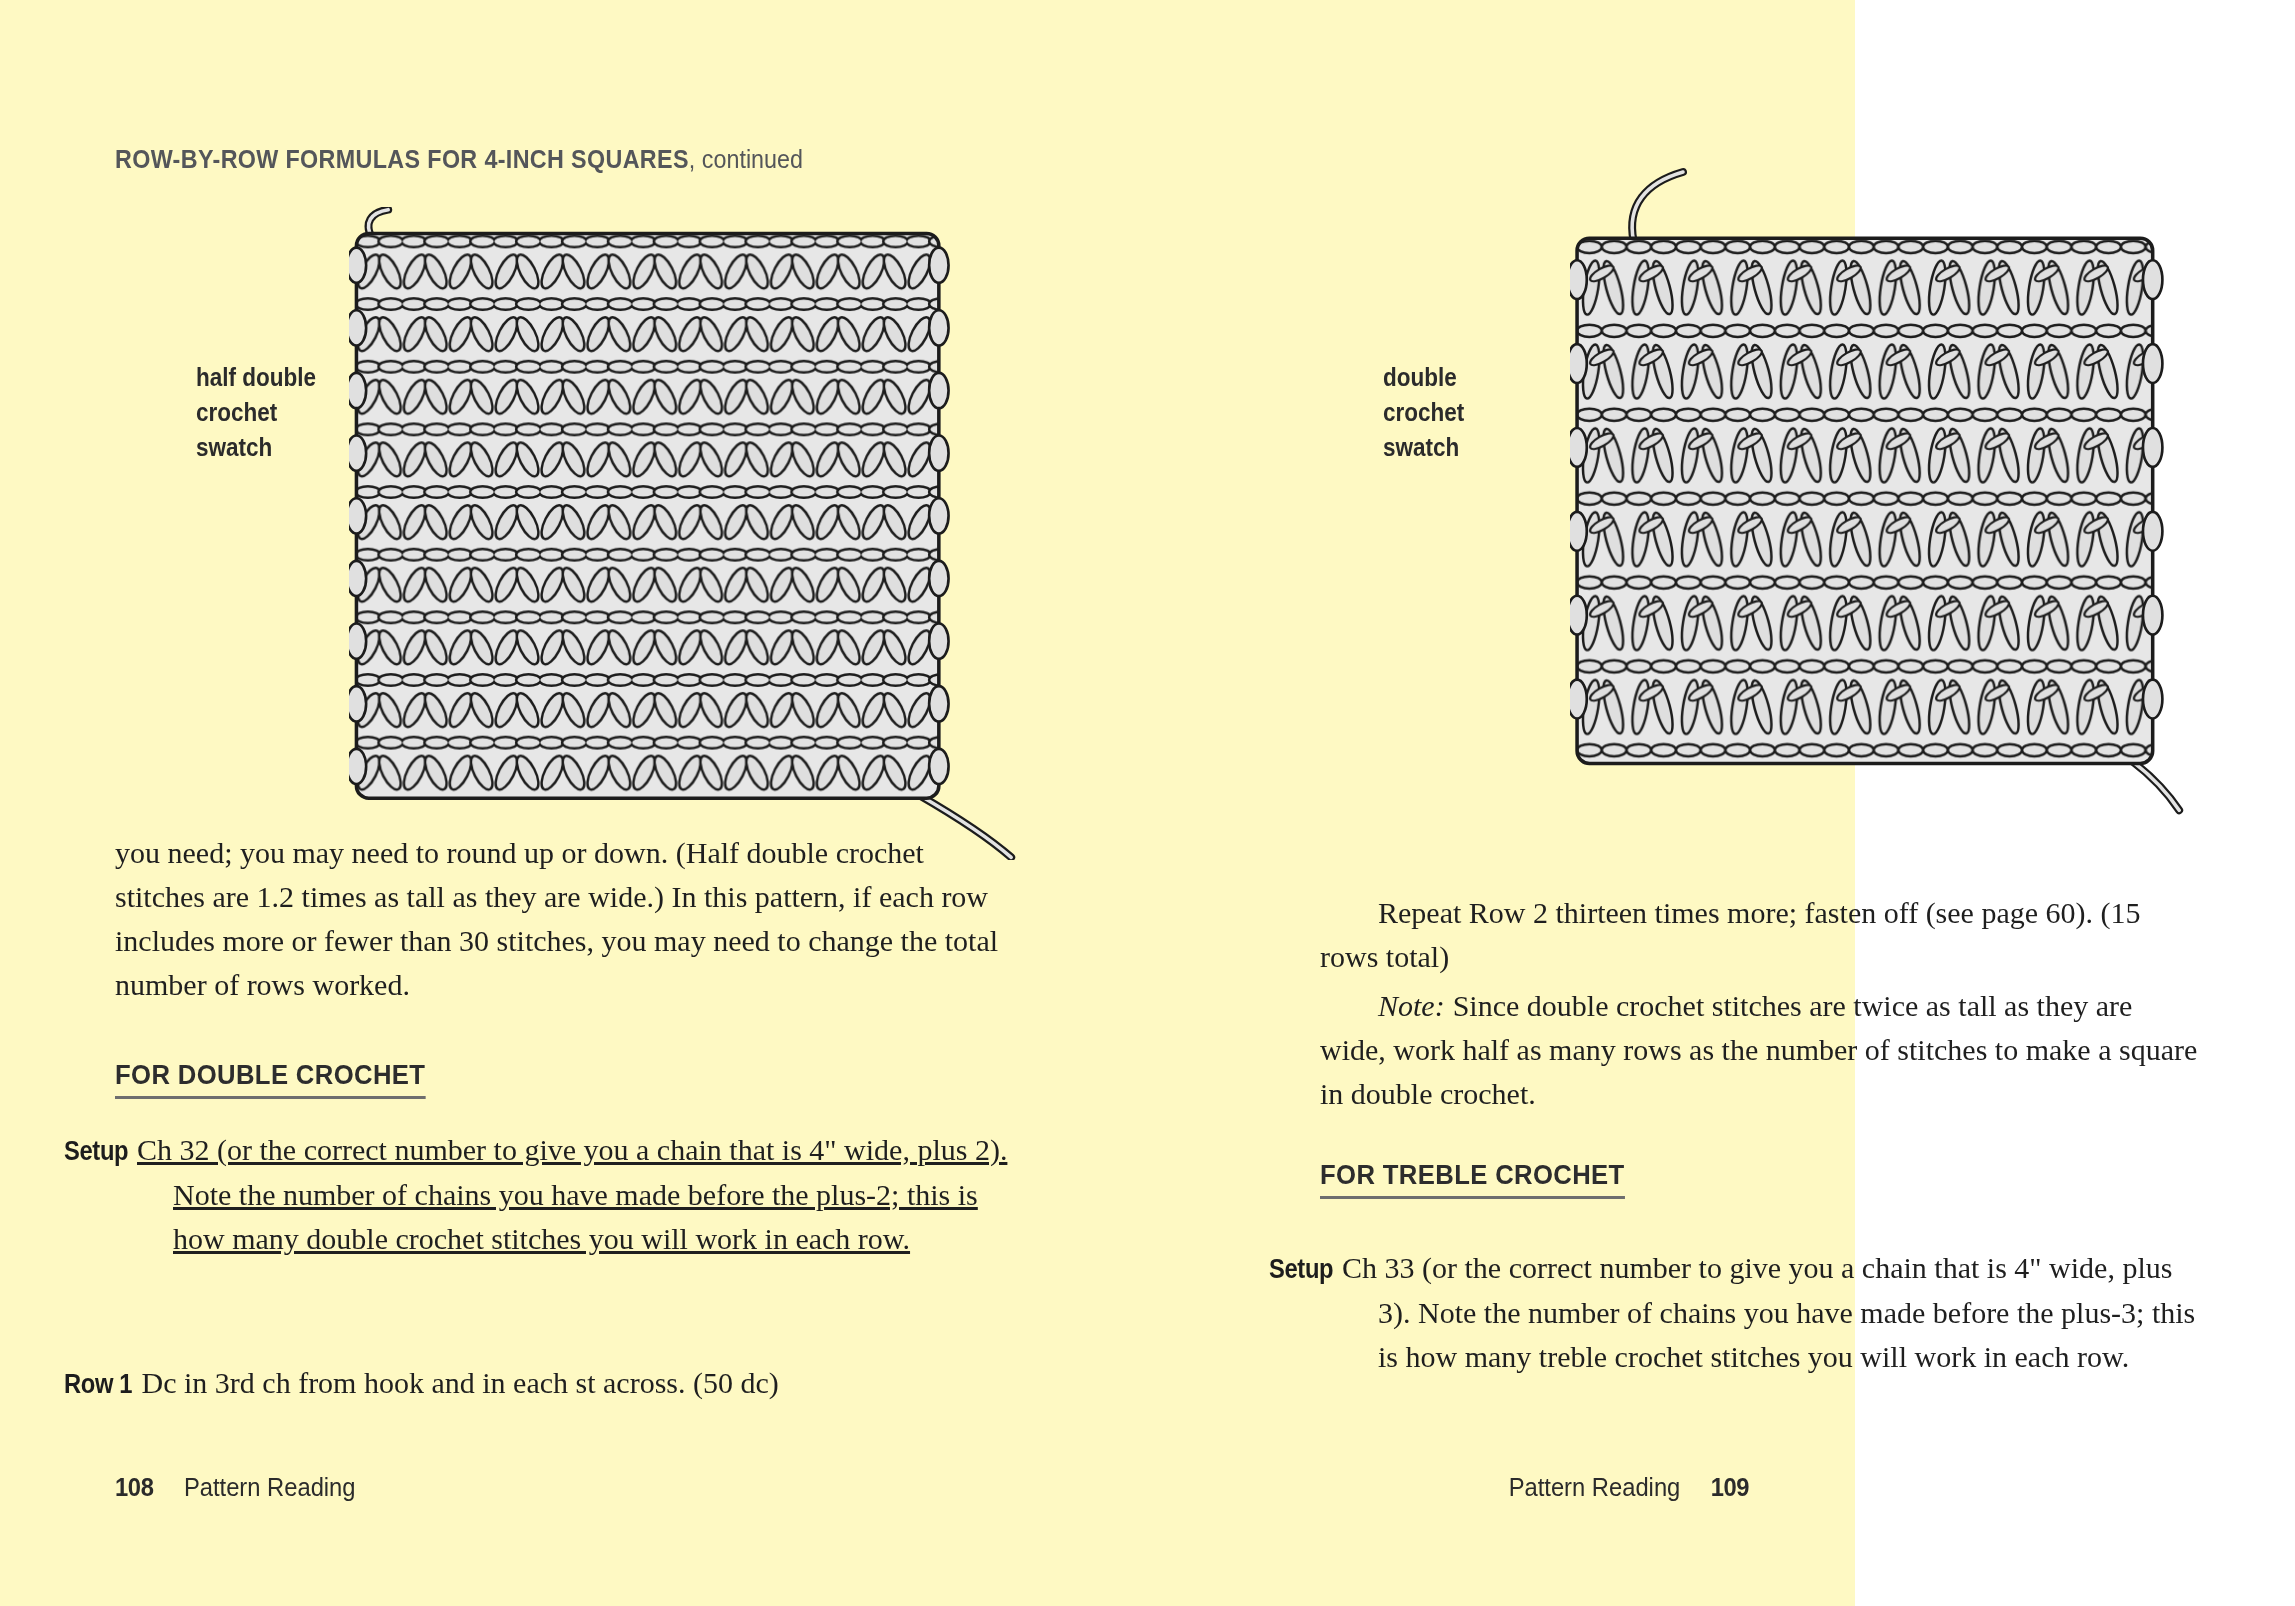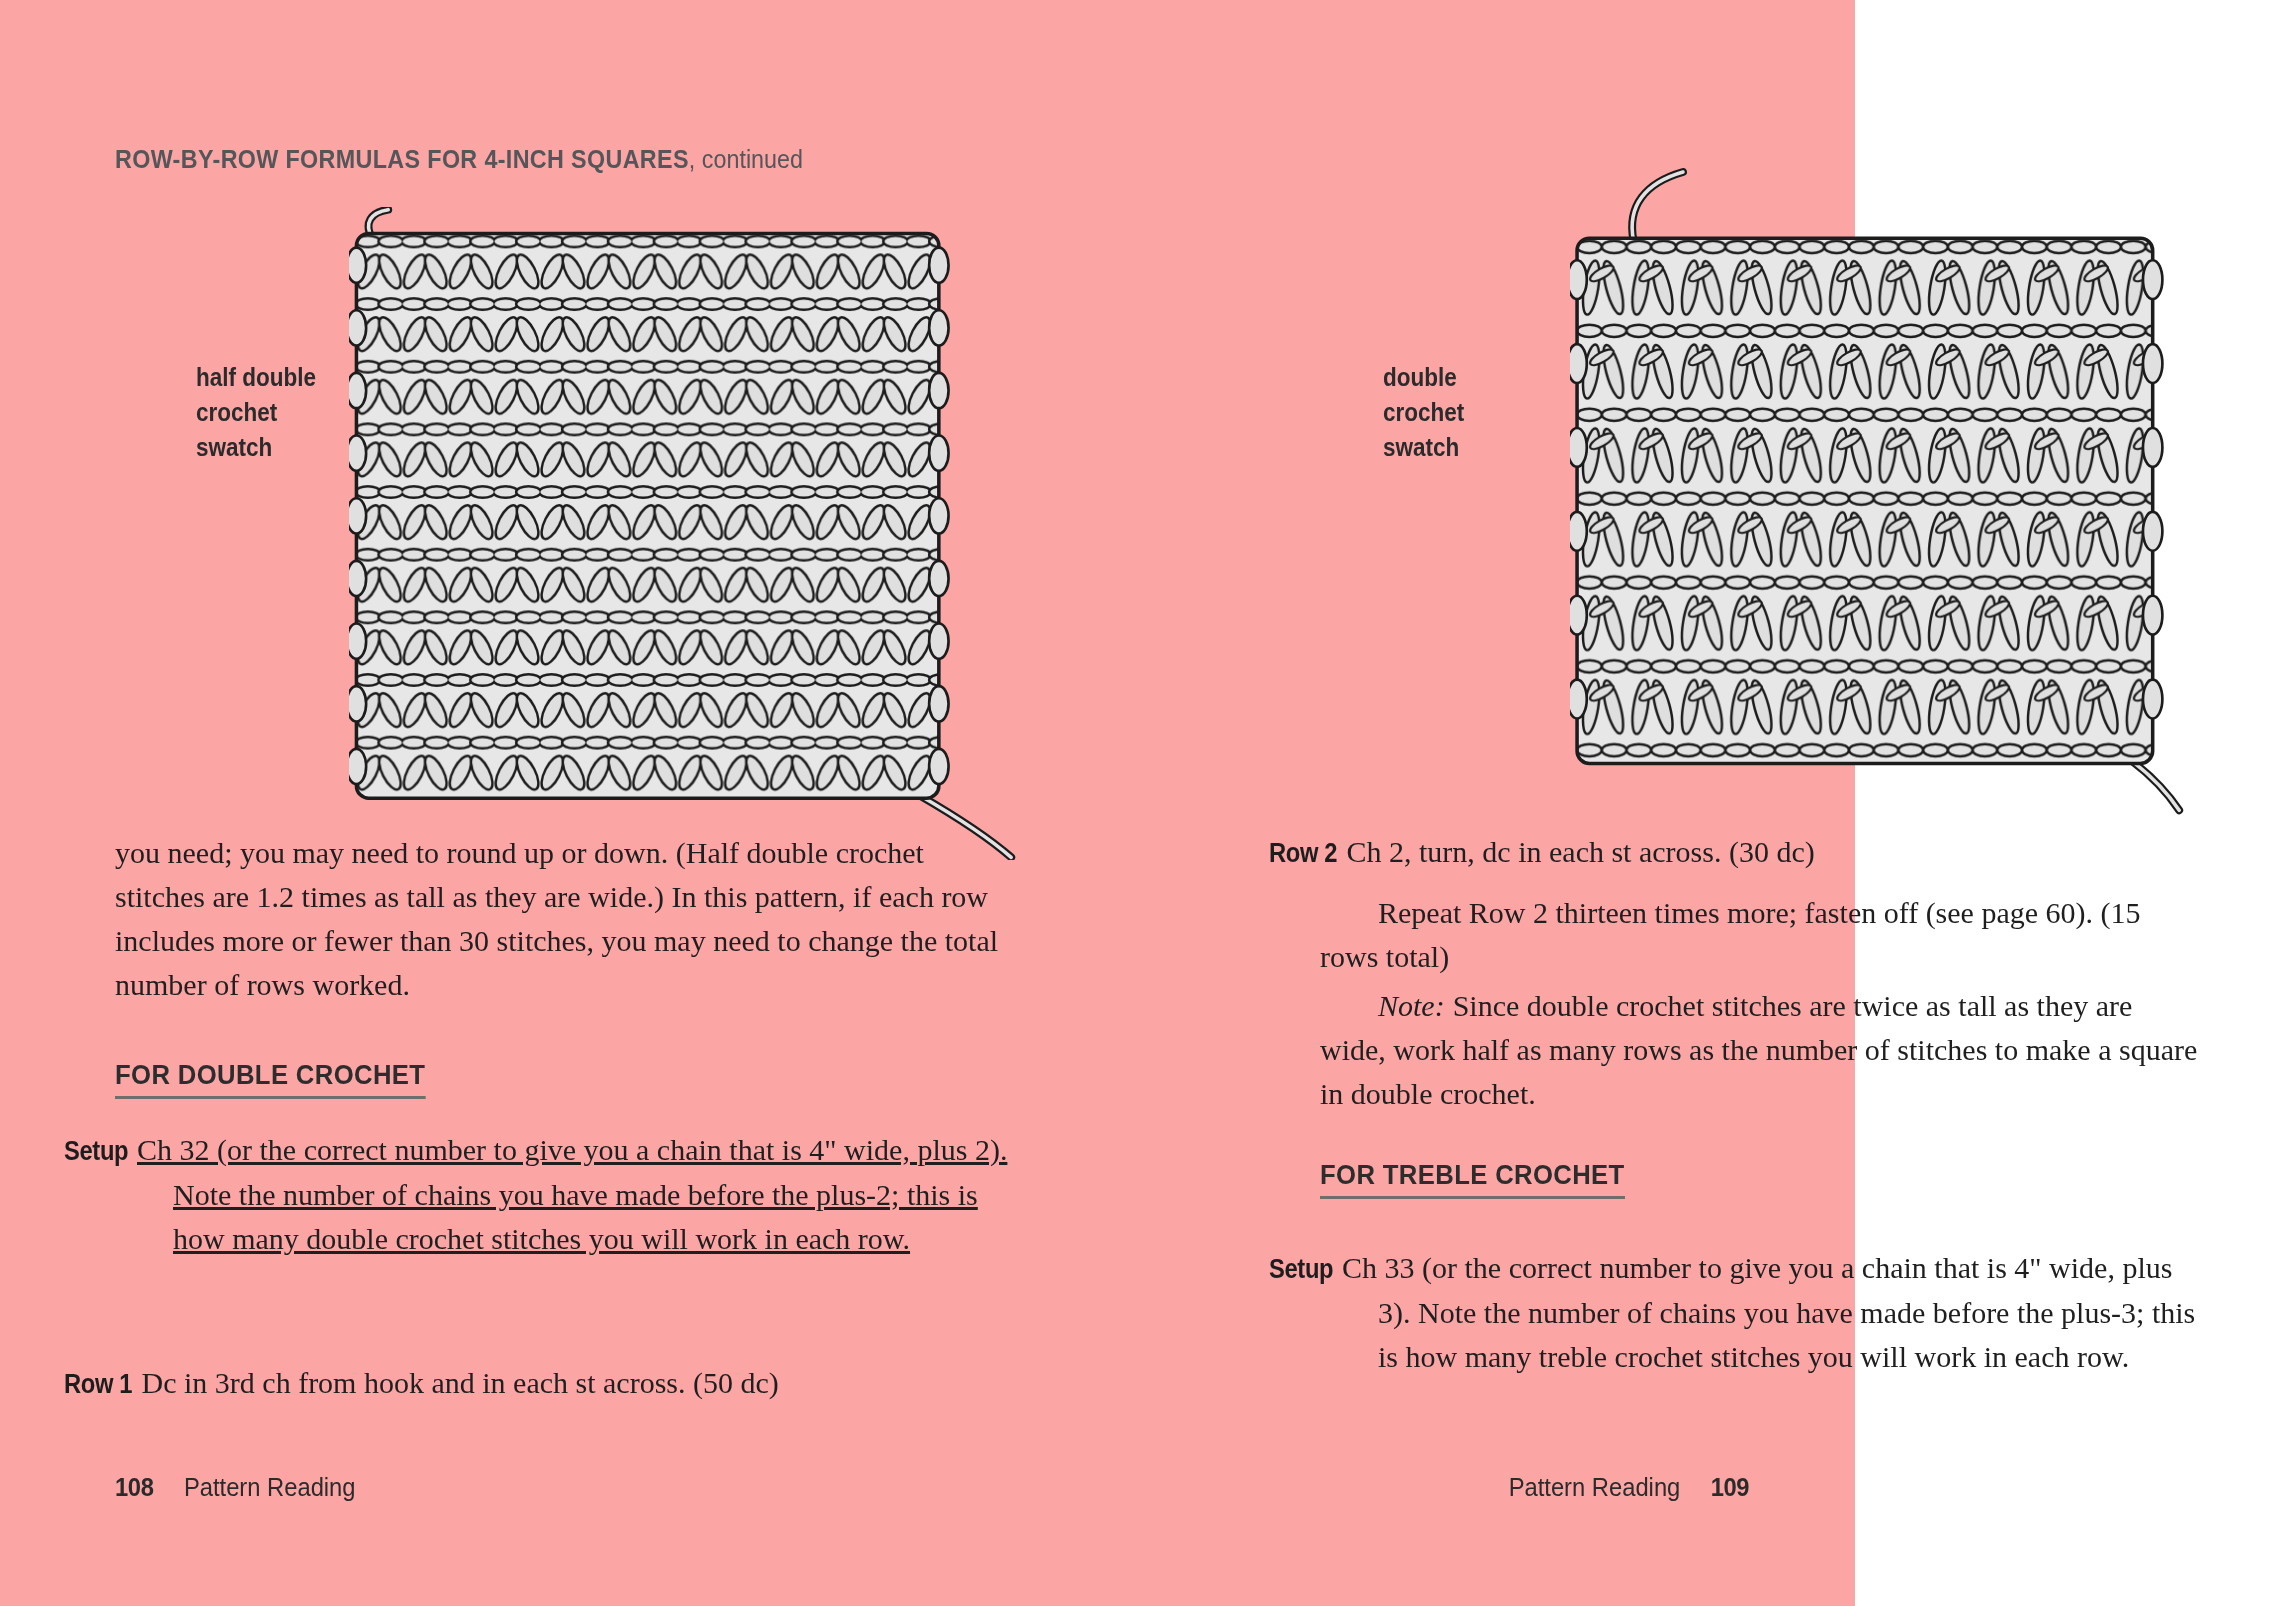--- a/index.html
+++ b/index.html
@@ -1,17 +1,17 @@
 <!DOCTYPE html>
 <html style="font-size:14px"><head>
 <meta charset="utf-8">
 <style>
   * { margin: 0; padding: 0; box-sizing: border-box; }
   html, body { width: 2295px; height: 1607px; background: #ffffff; overflow: hidden; }
-  .spread { position: relative; width: 1855px; height: 1607px; background: #fca5a5;
+  .spread { position: relative; width: 1855px; height: 1607px; background: #fef9c3;
             font-family: "Liberation Serif", serif; color: #1f1f1f; }
 
   
   .page-header { position: absolute; left: 115px; top: 144px; white-space: nowrap;
     font-family: "Liberation Sans", sans-serif; font-size: 26.5px; line-height: 30px;
     color: #54565a; transform: scaleX(0.88); transform-origin: 0 0; }
   .hdr-bold { font-weight: 700; letter-spacing: 0.4px; }
   .hdr-reg  { font-weight: 400; }
 
   
@@ -163,21 +163,20 @@
         <use href="#bumpR" x="8" y="607"></use>
       <use href="#bumpR" x="660" y="132"></use>
         <use href="#bumpR" x="660" y="227"></use>
         <use href="#bumpR" x="660" y="322"></use>
       <use href="#bumpR" x="660" y="417"></use>
         <use href="#bumpR" x="660" y="512"></use>
         <use href="#bumpR" x="660" y="607"></use>
     </g>
   </svg>
 
-  <p class="body hang row2"><span class="lbl">Row 2</span><span>Ch 2, turn, dc in each st across. (30 dc)</span></p>
 
   <p class="body repeat">Repeat Row 2 thirteen times more; fasten off (see page 60). (15 rows total)</p>
 
   <p class="body note"><span class="note-lbl">Note:</span><span>Since double crochet stitches are twice as tall as they are wide, work half as many rows as the number of stitches to make a square in double crochet.</span></p>
 
   <div class="sec sec-r">FOR TREBLE CROCHET</div>
 
   <p class="body hang setup-r"><span class="lbl">Setup</span><span>Ch 33 (or the correct number to give you a chain that is 4" wide, plus 3). Note the number of chains you have made before the plus-3; this is how many treble crochet stitches you will work in each row.</span></p>
 
   <div class="foot foot-right">

